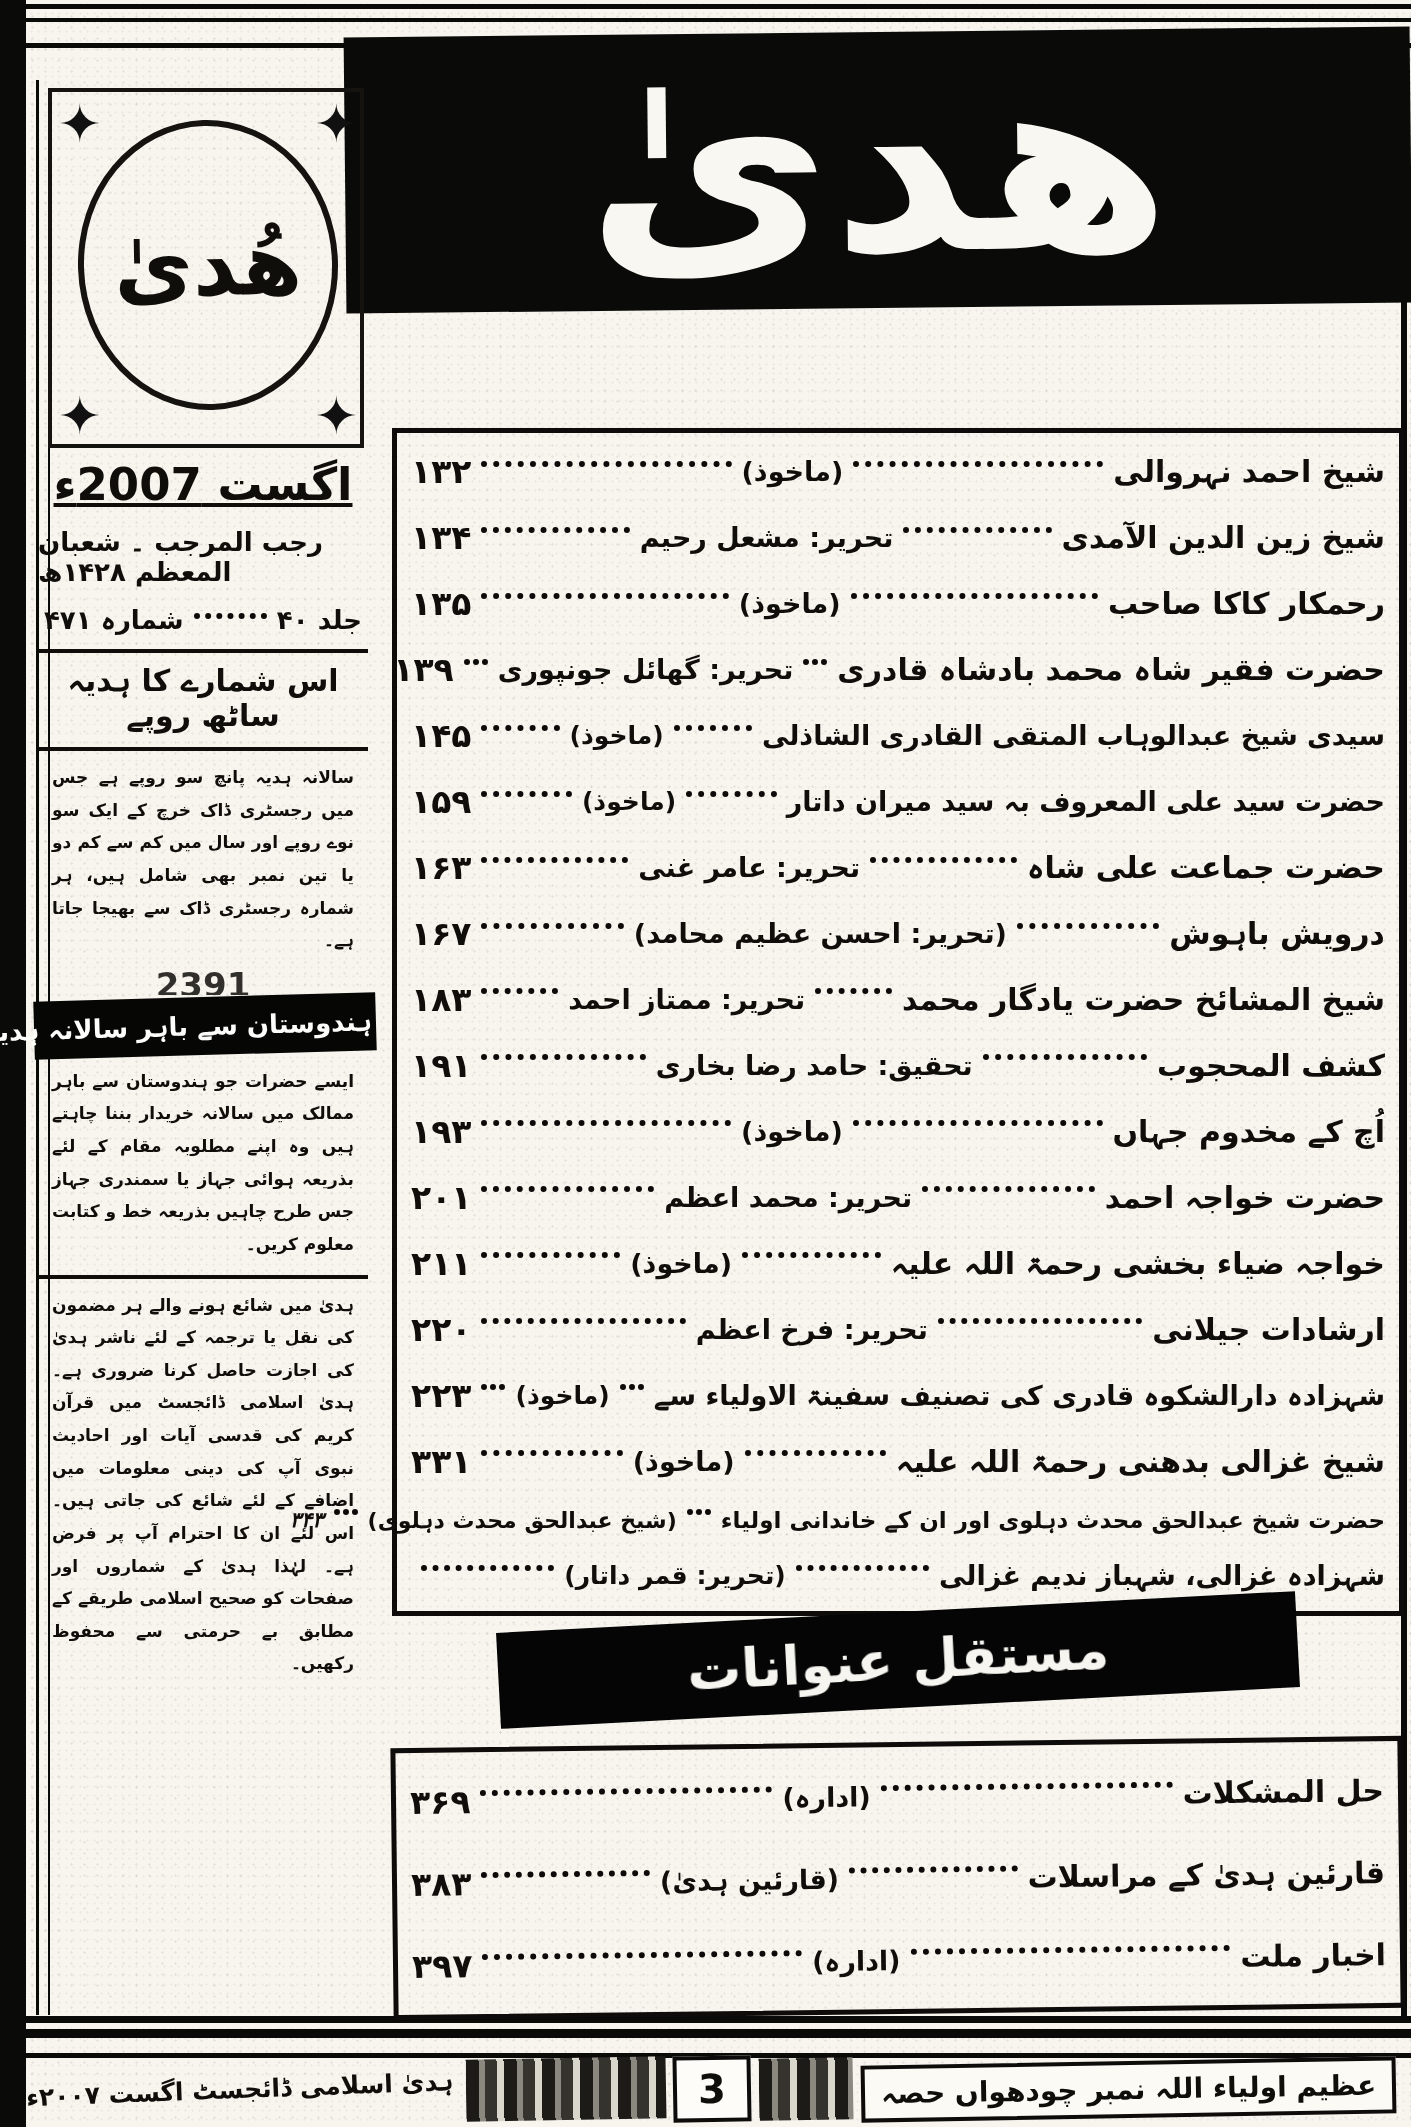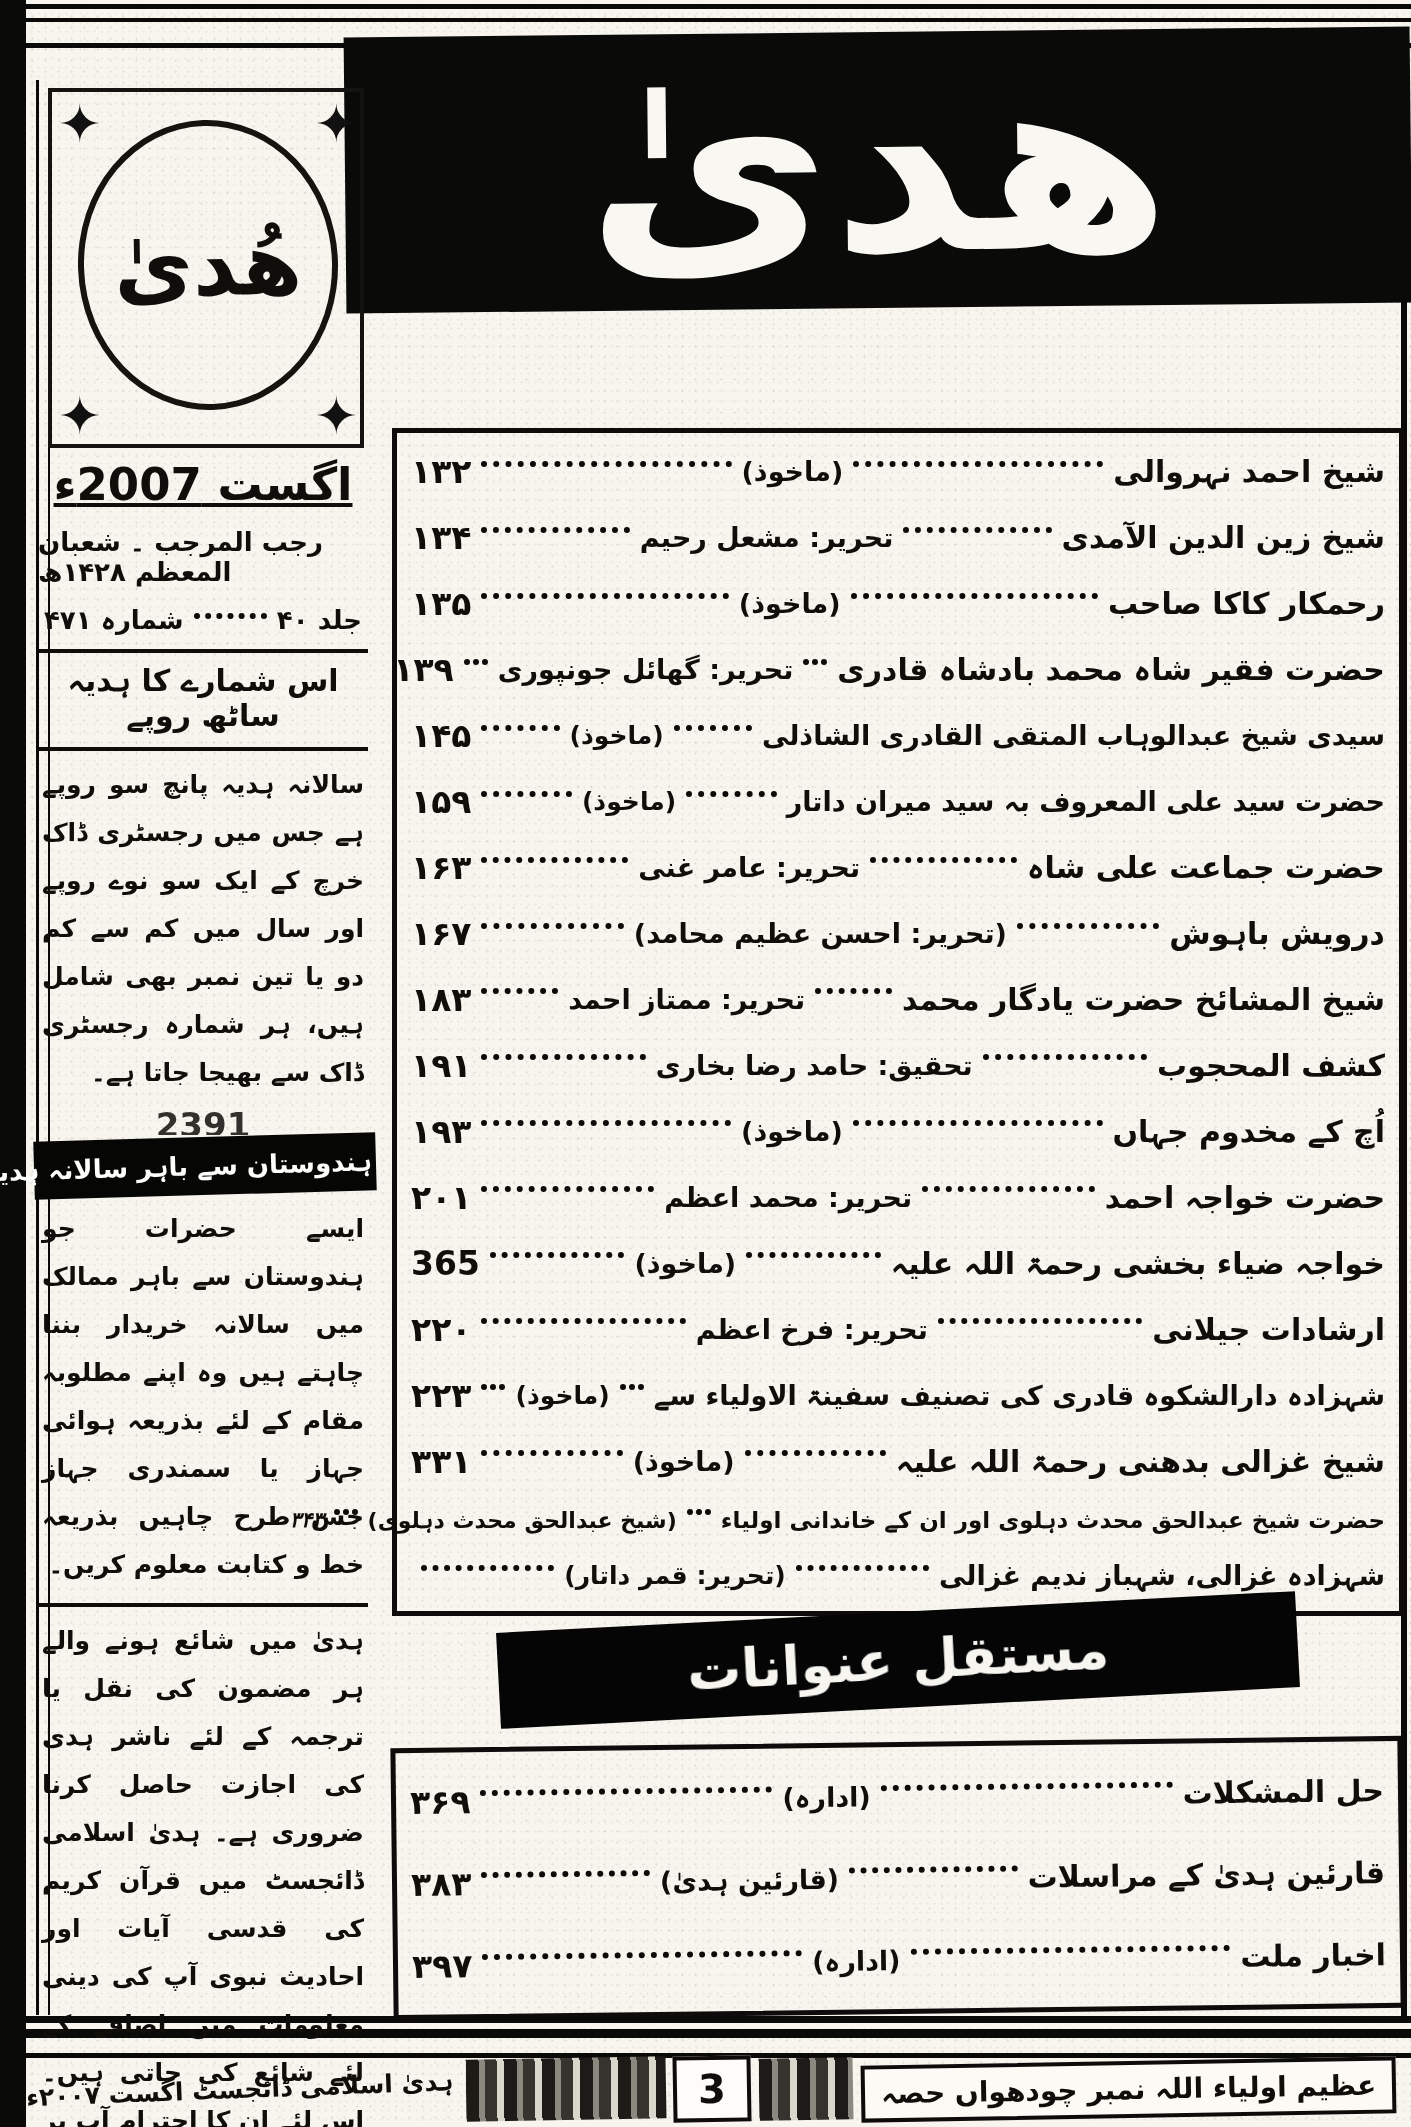--- a/index.html
+++ b/index.html
@@ -27,21 +27,21 @@
   .logo-word{font-size:86px;font-weight:bold;transform:rotate(1deg);}
   .star{position:absolute;font-size:52px;line-height:1;color:#111;}
   .star.tl{left:6px;top:6px;} .star.bl{left:6px;bottom:2px;}
   .star.tr{right:2px;top:6px;} .star.br{right:2px;bottom:2px;}
   .month-line{font-size:45px;font-weight:bold;text-align:center;letter-spacing:1px;margin-top:10px;text-decoration:underline;}
   .hijri-line{font-size:26px;font-weight:bold;text-align:left;margin-top:16px;}
   .vol-line{display:flex;direction:rtl;align-items:center;font-size:26px;font-weight:bold;margin:18px 6px 0 6px;}
   .vol-line .dots{transform:translateY(-4px);}
   .rule{border-top:4px solid #0e0d0a;margin:14px 0 10px 0;}
   .price-head{font-size:30px;font-weight:bold;text-align:center;margin:6px 0 4px 0;}
-  .para{font-size:25px;font-weight:bold;line-height:1.92;text-align:justify;margin:8px 4px;}
+  .para{font-size:17px;font-weight:bold;line-height:1.92;text-align:justify;margin:8px 14px;}
   .acct{direction:ltr;text-align:center;font-size:34px;font-weight:bold;height:30px;overflow:hidden;opacity:.85;}
   .side-banner{background:#060605;color:#fdfdfb;font-size:26px;font-weight:bold;text-align:center;
     padding:14px 4px;transform:rotate(-1.6deg);margin:2px -8px 10px -4px;white-space:nowrap;}
   
   .title-banner{position:absolute;left:345px;top:32px;width:1066px;height:276px;background:#0a0a08;
     transform:rotate(-0.6deg);display:flex;align-items:center;justify-content:center;overflow:hidden;}
   .title-banner .word{color:#f8f7f2;font-size:248px;font-weight:bold;line-height:1;
     transform:translateY(-6px) scaleX(1.08);letter-spacing:-6px;}
   .toc-box{position:absolute;left:392px;top:428px;width:1012px;height:1188px;
     border:5px solid #0d0c0a;direction:rtl;display:flex;flex-direction:column;
@@ -208,21 +208,21 @@
     <span class="dots"></span>
     <span class="by">تحریر: محمد اعظم</span>
     <span class="dots"></span>
     <span class="pg">۲۰۱</span>
   </div>
       <div class="toc-row">
     <span class="t">خواجہ ضیاء بخشی رحمۃ اللہ علیہ</span>
     <span class="dots"></span>
     <span class="by">(ماخوذ)</span>
     <span class="dots"></span>
-    <span class="pg">365</span>
+    <span class="pg">۲۱۱</span>
   </div>
       <div class="toc-row">
     <span class="t">ارشادات جیلانی</span>
     <span class="dots"></span>
     <span class="by">تحریر: فرخ اعظم</span>
     <span class="dots"></span>
     <span class="pg">۲۲۰</span>
   </div>
       <div class="toc-row md">
     <span class="t">شہزادہ دارالشکوہ قادری کی تصنیف سفینۃ الاولیاء سے</span>

